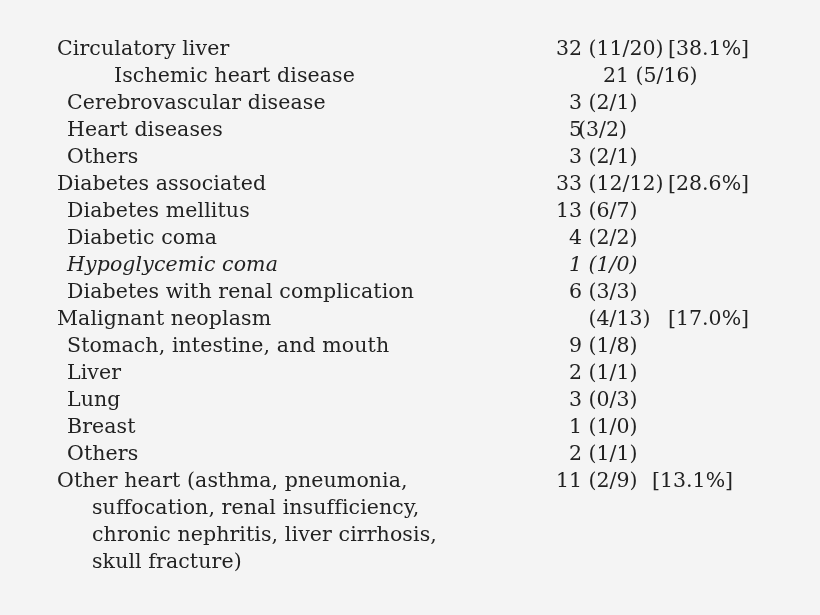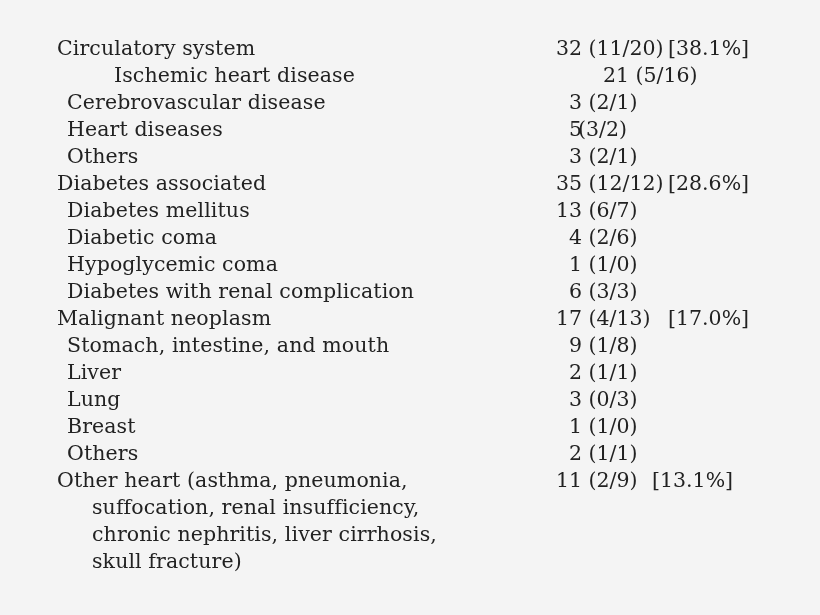--- a/index.html
+++ b/index.html
@@ -73,21 +73,21 @@
   }
   .percent.narrow { left: 652px; } 
 
   .value:empty, .counts:empty, .percent:empty { display: none; }
 </style>
 </head>
 <body style="background: rgb(244, 244, 244); color: rgb(34, 34, 34);">
 
 <div id="table-root">
     <div class="row" style="top: 35px;">
-      <span class="label">Circulatory system</span>
+      <span class="label">Circulatory liver</span>
       <span class="value">32</span>
       <span class="counts"> (11/20)</span>
       <span class="percent">[38.1%]</span>
     </div>
     <div class="row sub" style="top: 62px; margin-left: 47px;">
       <span class="label">Ischemic heart disease</span>
       <span class="value">21</span>
       <span class="counts"> (5/16)</span>
     </div>
     <div class="row sub" style="top: 89px; padding-left: 15px;">
@@ -100,47 +100,46 @@
       <span class="value">5</span>
       <span class="counts tight">(3/2)</span>
     </div>
     <div class="row sub" style="top: 143px;">
       <span class="label">Others</span>
       <span class="value">3</span>
       <span class="counts"> (2/1)</span>
     </div>
     <div class="row" style="top: 170px;">
       <span class="label">Diabetes associated</span>
-      <span class="value">35</span>
+      <span class="value">33</span>
       <span class="counts"> (12/12)</span>
       <span class="percent">[28.6%]</span>
     </div>
     <div class="row sub" style="top: 197px;">
       <span class="label">Diabetes mellitus</span>
       <span class="value">13</span>
       <span class="counts"> (6/7)</span>
     </div>
     <div class="row sub" style="top: 224px;">
       <span class="label">Diabetic coma</span>
       <span class="value">4</span>
-      <span class="counts"> (2/6)</span>
+      <span class="counts"> (2/2)</span>
     </div>
-    <div class="row sub" style="top: 251px;">
+    <div class="row sub" style="top: 251px; font-style: italic;">
       <span class="label">Hypoglycemic coma</span>
       <span class="value">1</span>
       <span class="counts"> (1/0)</span>
     </div>
     <div class="row sub" style="top: 278px;">
       <span class="label">Diabetes with renal complication</span>
       <span class="value">6</span>
       <span class="counts"> (3/3)</span>
     </div>
     <div class="row" style="top: 305px; text-decoration: underline;">
       <span class="label">Malignant neoplasm</span>
-      <span class="value">17</span>
       <span class="counts"> (4/13)</span>
       <span class="percent">[17.0%]</span>
     </div>
     <div class="row sub" style="top: 332px;">
       <span class="label">Stomach, intestine, and mouth</span>
       <span class="value">9</span>
       <span class="counts"> (1/8)</span>
     </div>
     <div class="row sub" style="top: 359px; text-decoration: underline;">
       <span class="label">Liver</span>

